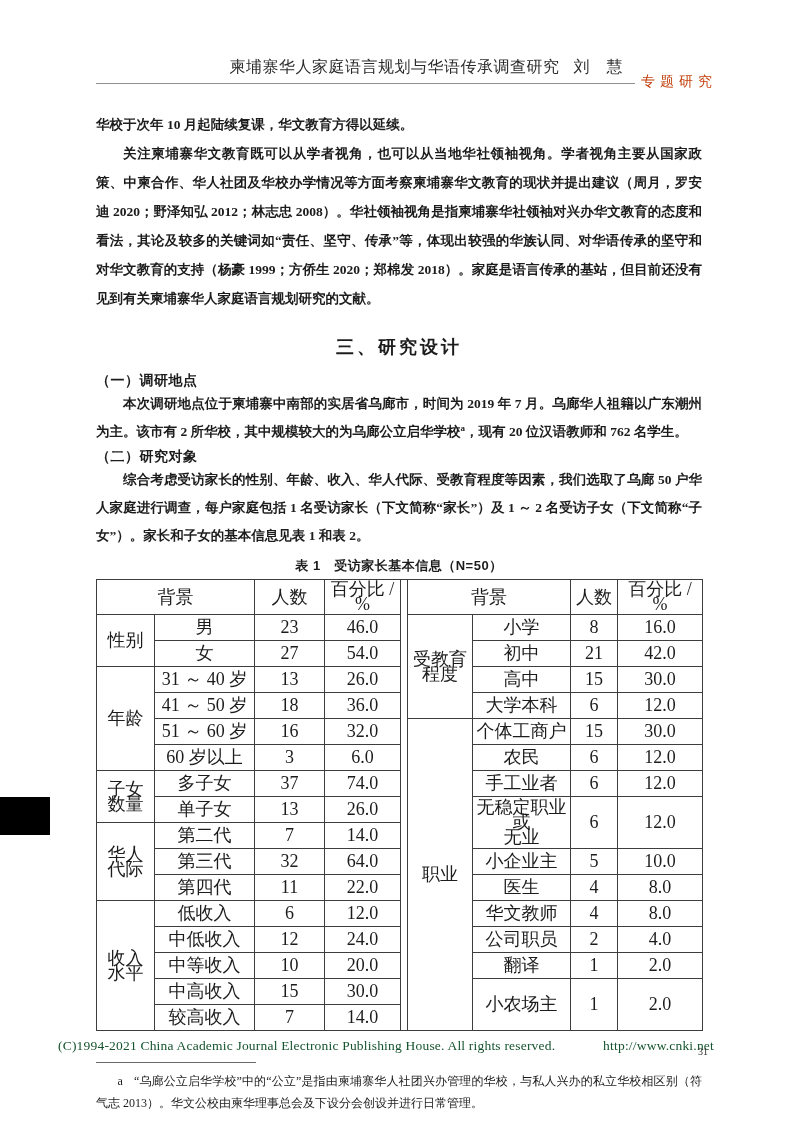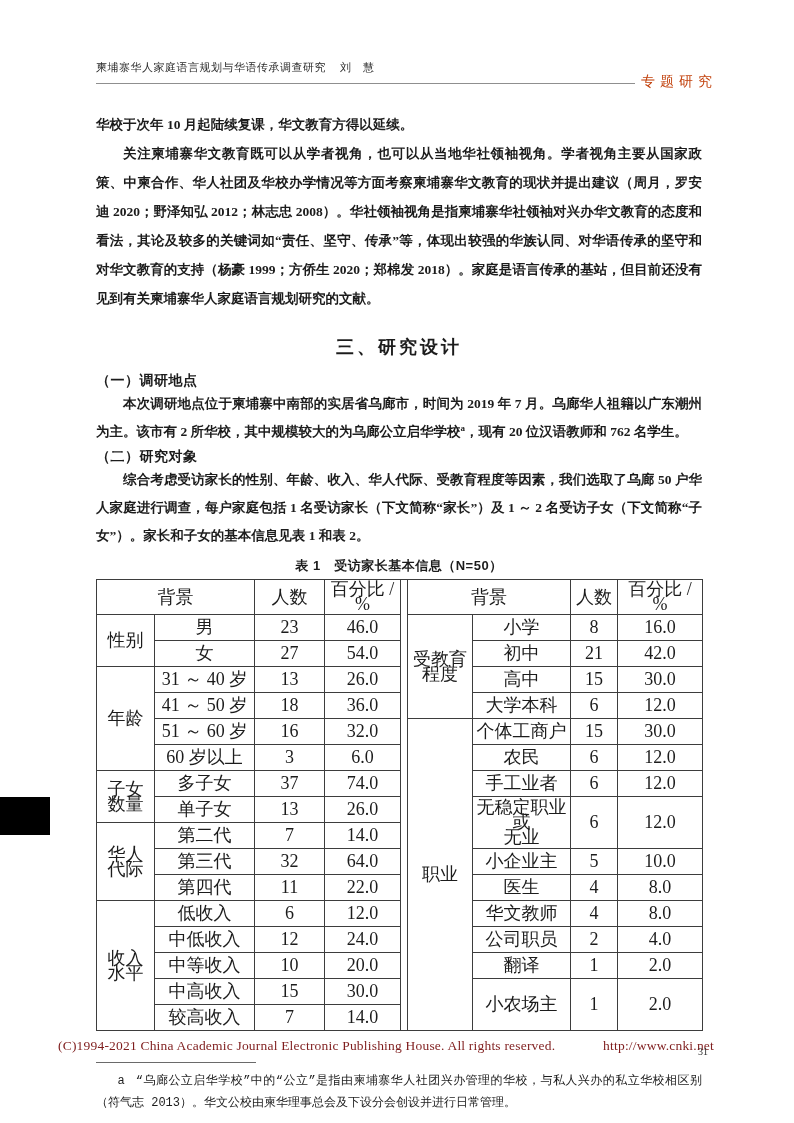--- a/index.html
+++ b/index.html
@@ -8,22 +8,22 @@
     background:#ffffff; overflow:hidden;
     font-family:"Liberation Serif","DejaVu Serif",serif;
     color:#1c1c1c;
   }
   .content { padding:55px 92px 0 96px; }
 
   
   .header { display:flex; align-items:flex-end; }
   .header-rule {
     flex:0 0 527px; border-bottom:1px solid #8f8f8f;
-    text-align:left; padding:0 12px 9px 0;
-    font-size:11px; line-height:14px; color:#2b2b2b; letter-spacing:.5px;
+    text-align:right; padding:0 12px 9px 0;
+    font-size:16px; line-height:14px; color:#2b2b2b; letter-spacing:.5px;
     white-space:nowrap;
   }
   .running-author { margin-left:14px; }
   .column-label {
     font-size:14px; line-height:22px; letter-spacing:5px;
     margin:16px 0 -9px 6px; color:#c2410c; white-space:nowrap;
   }
 
   
   p.body { font-size:13.5px; line-height:29px; text-align:justify; text-indent:2em; margin:0;font-weight:bold; }
@@ -53,34 +53,34 @@
     font-size:18px; border:1.5px solid #2c2c2c;
   }
   table.t1 th, table.t1 td {
     border:1px solid #3d3d3d; text-align:center; vertical-align:middle;
     padding:2px 2px; height:21px; line-height:15px; font-weight:400;
     white-space:pre-line; overflow:hidden;
   }
   table.t1 td.gap { padding:0; }
 
   
-  .footnote { margin-top:31px;font-family:Liberation Mono, monospace; }
+  .footnote { margin-top:31px; }
   .fn-rule { width:160px; height:0; border-top:1px solid #6a6a6a; }
   .fn-text {
     margin:7px 0 0 0; font-size:12px; line-height:22px;
     text-align:justify; text-indent:1.8em;
   }
   .fn-marker { margin-right:11px; }
 
   
   .print-mark { position:absolute; left:0; top:797px; width:50px; height:38px; background:#000; }
   .cnki-footer {
     position:absolute; left:58px; right:80px; top:1037px;
     display:flex; justify-content:space-between;
-    color:#7f1d1d; font-size:13.5px; line-height:18px; letter-spacing:.2px;
+    color:#14532d; font-size:13.5px; line-height:18px; letter-spacing:.2px;
     white-space:nowrap;
   }
   .page-number { position:absolute; left:698px; top:1046px; font-size:10px; color:#2e2e2e; }
 </style>
 </head>
 <body>
 
 <div class="page">
   <div class="content">
 

